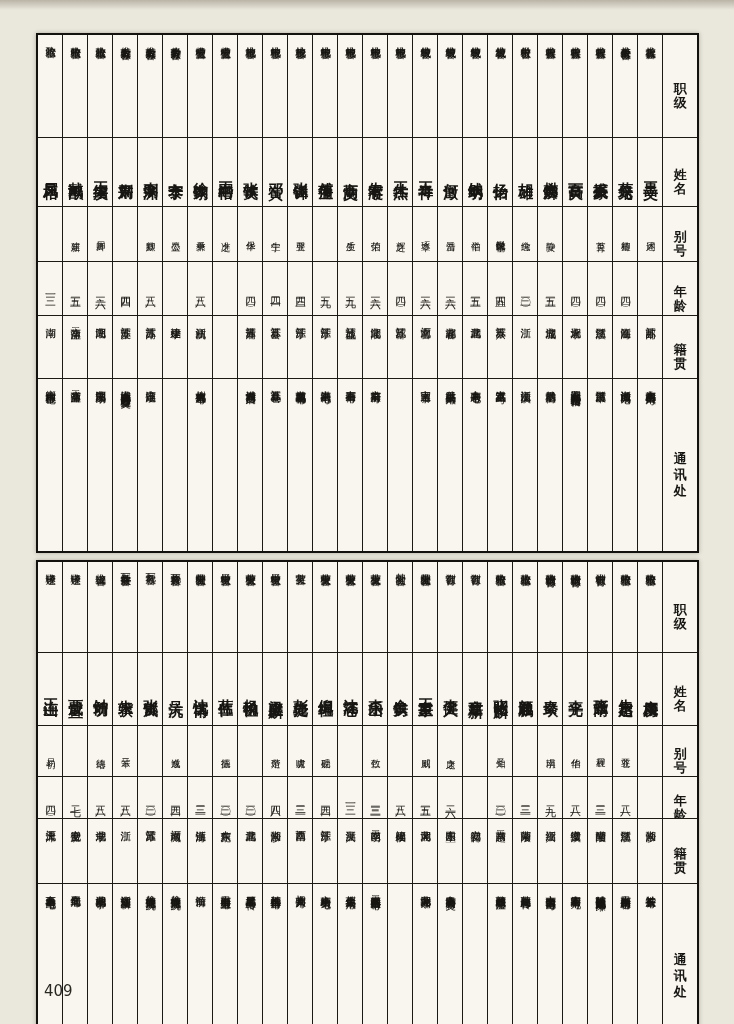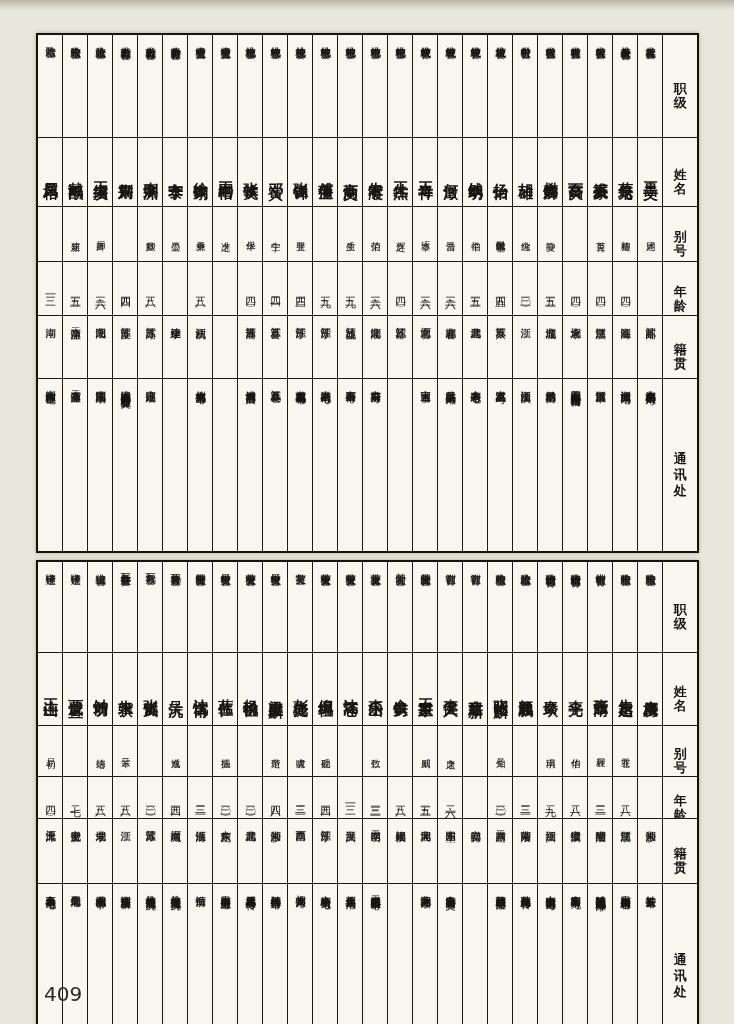--- a/index.html
+++ b/index.html
@@ -62,21 +62,21 @@
   .t1 .b-native{height:58px;}
   .t1 .b-addr{height:158px;}
   .hdrcol .cell{
     font-size:13px;justify-content:center;
     letter-spacing:1.05em;font-weight:bold;
   }
   .hdrcol .b-addr{letter-spacing:1.3em;}
   .page-number{
     position:absolute;left:44px;top:982px;
     font-family:"DejaVu Sans","Liberation Sans",sans-serif;
-    font-size:20px;color:#2a2822;
+    font-size:15px;color:#2a2822;
   }
 </style>
 </head>
 <body>
 
 <div class="page">
   <div class="tables-wrap">
 
     <div class="rtable t0">
       <div class="col hdrcol">

